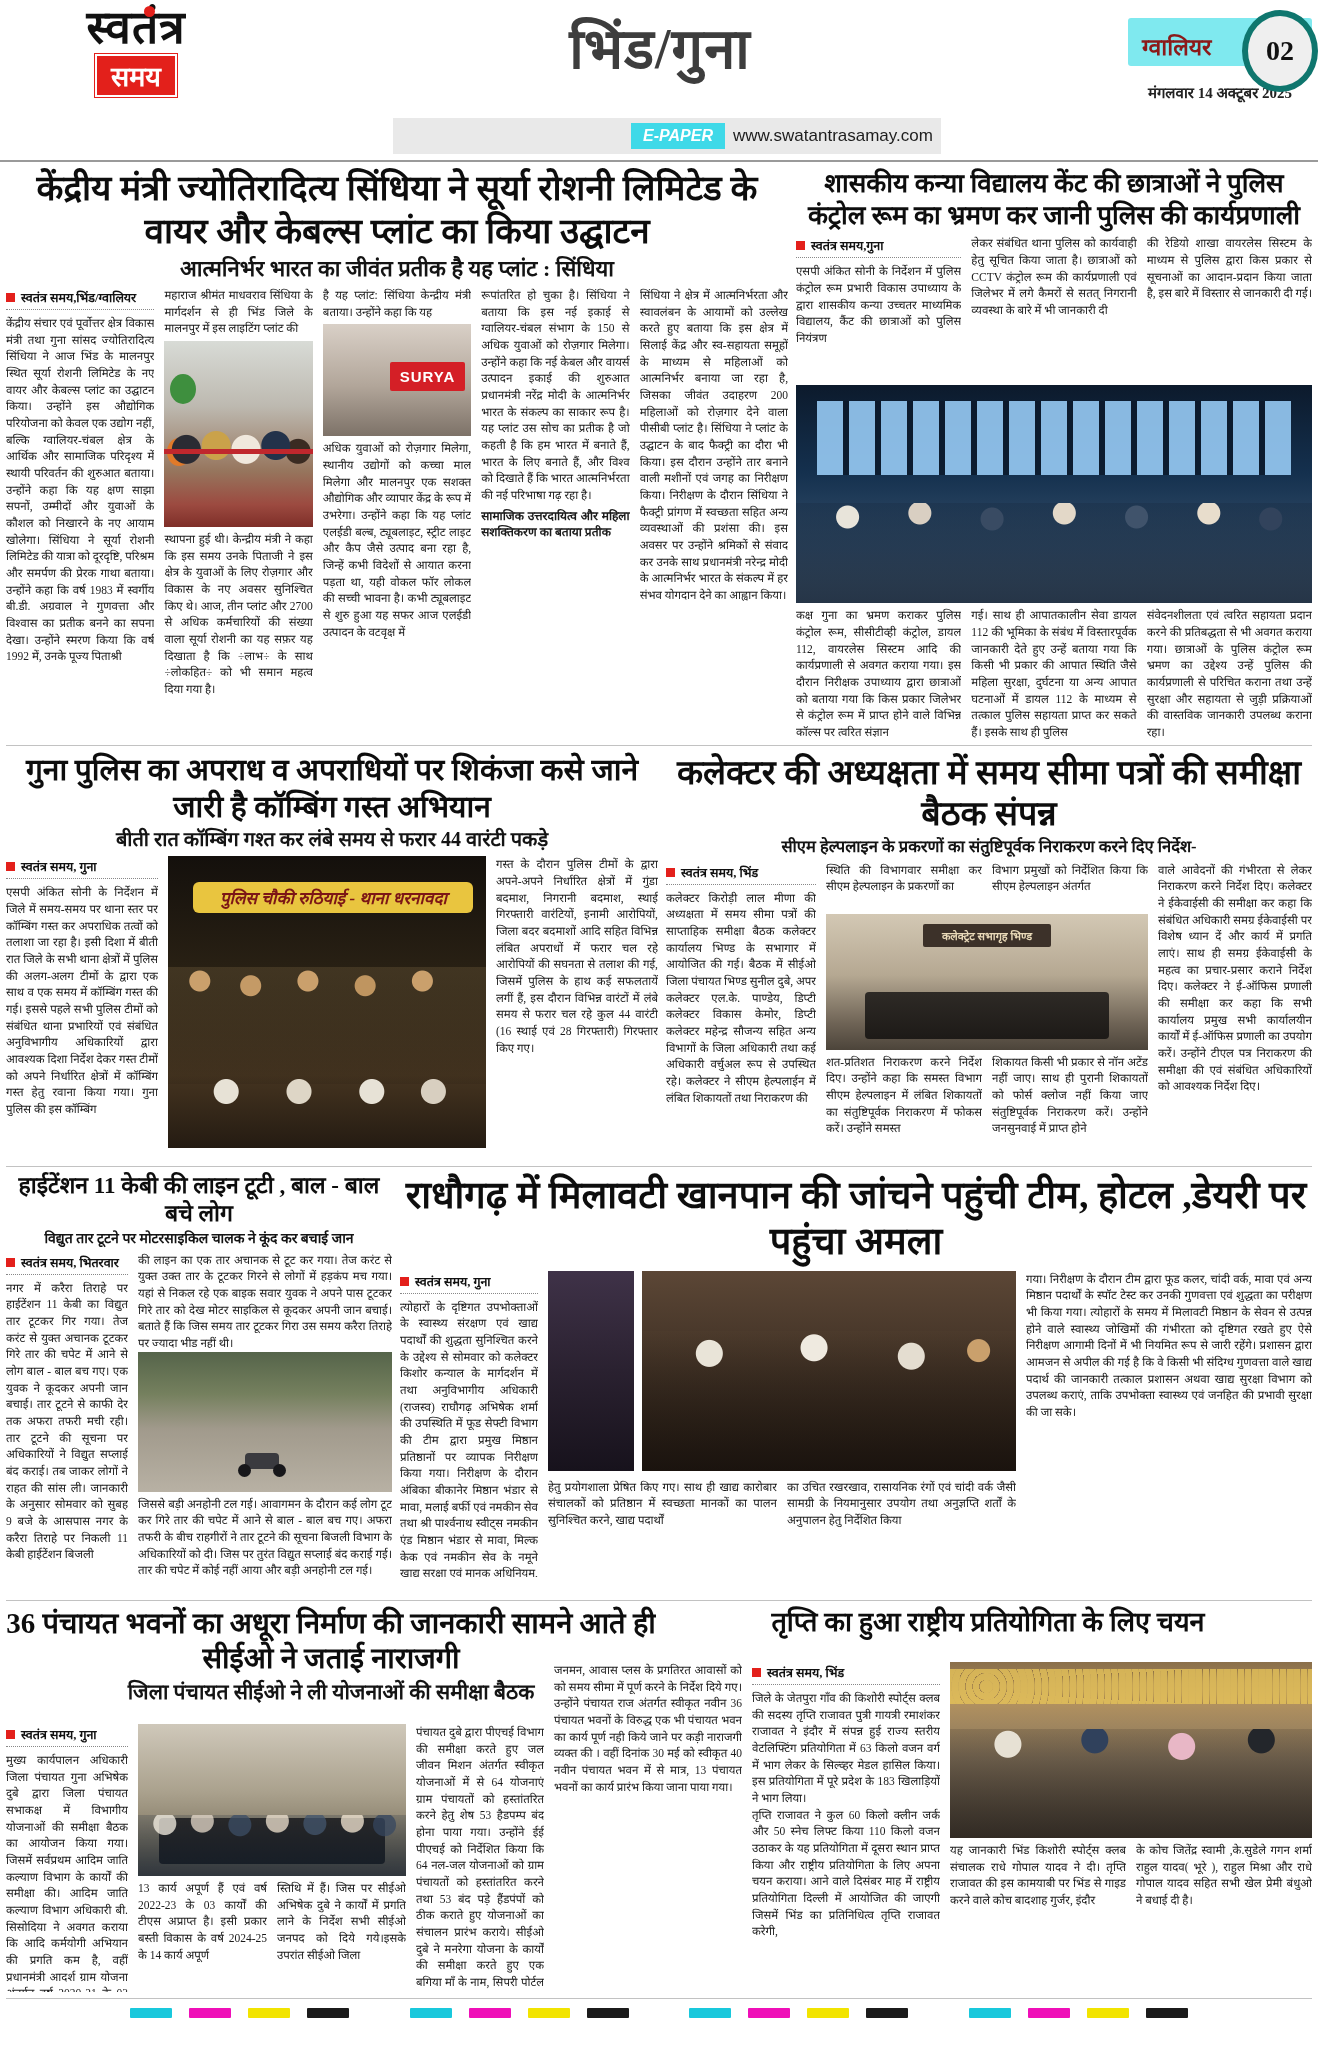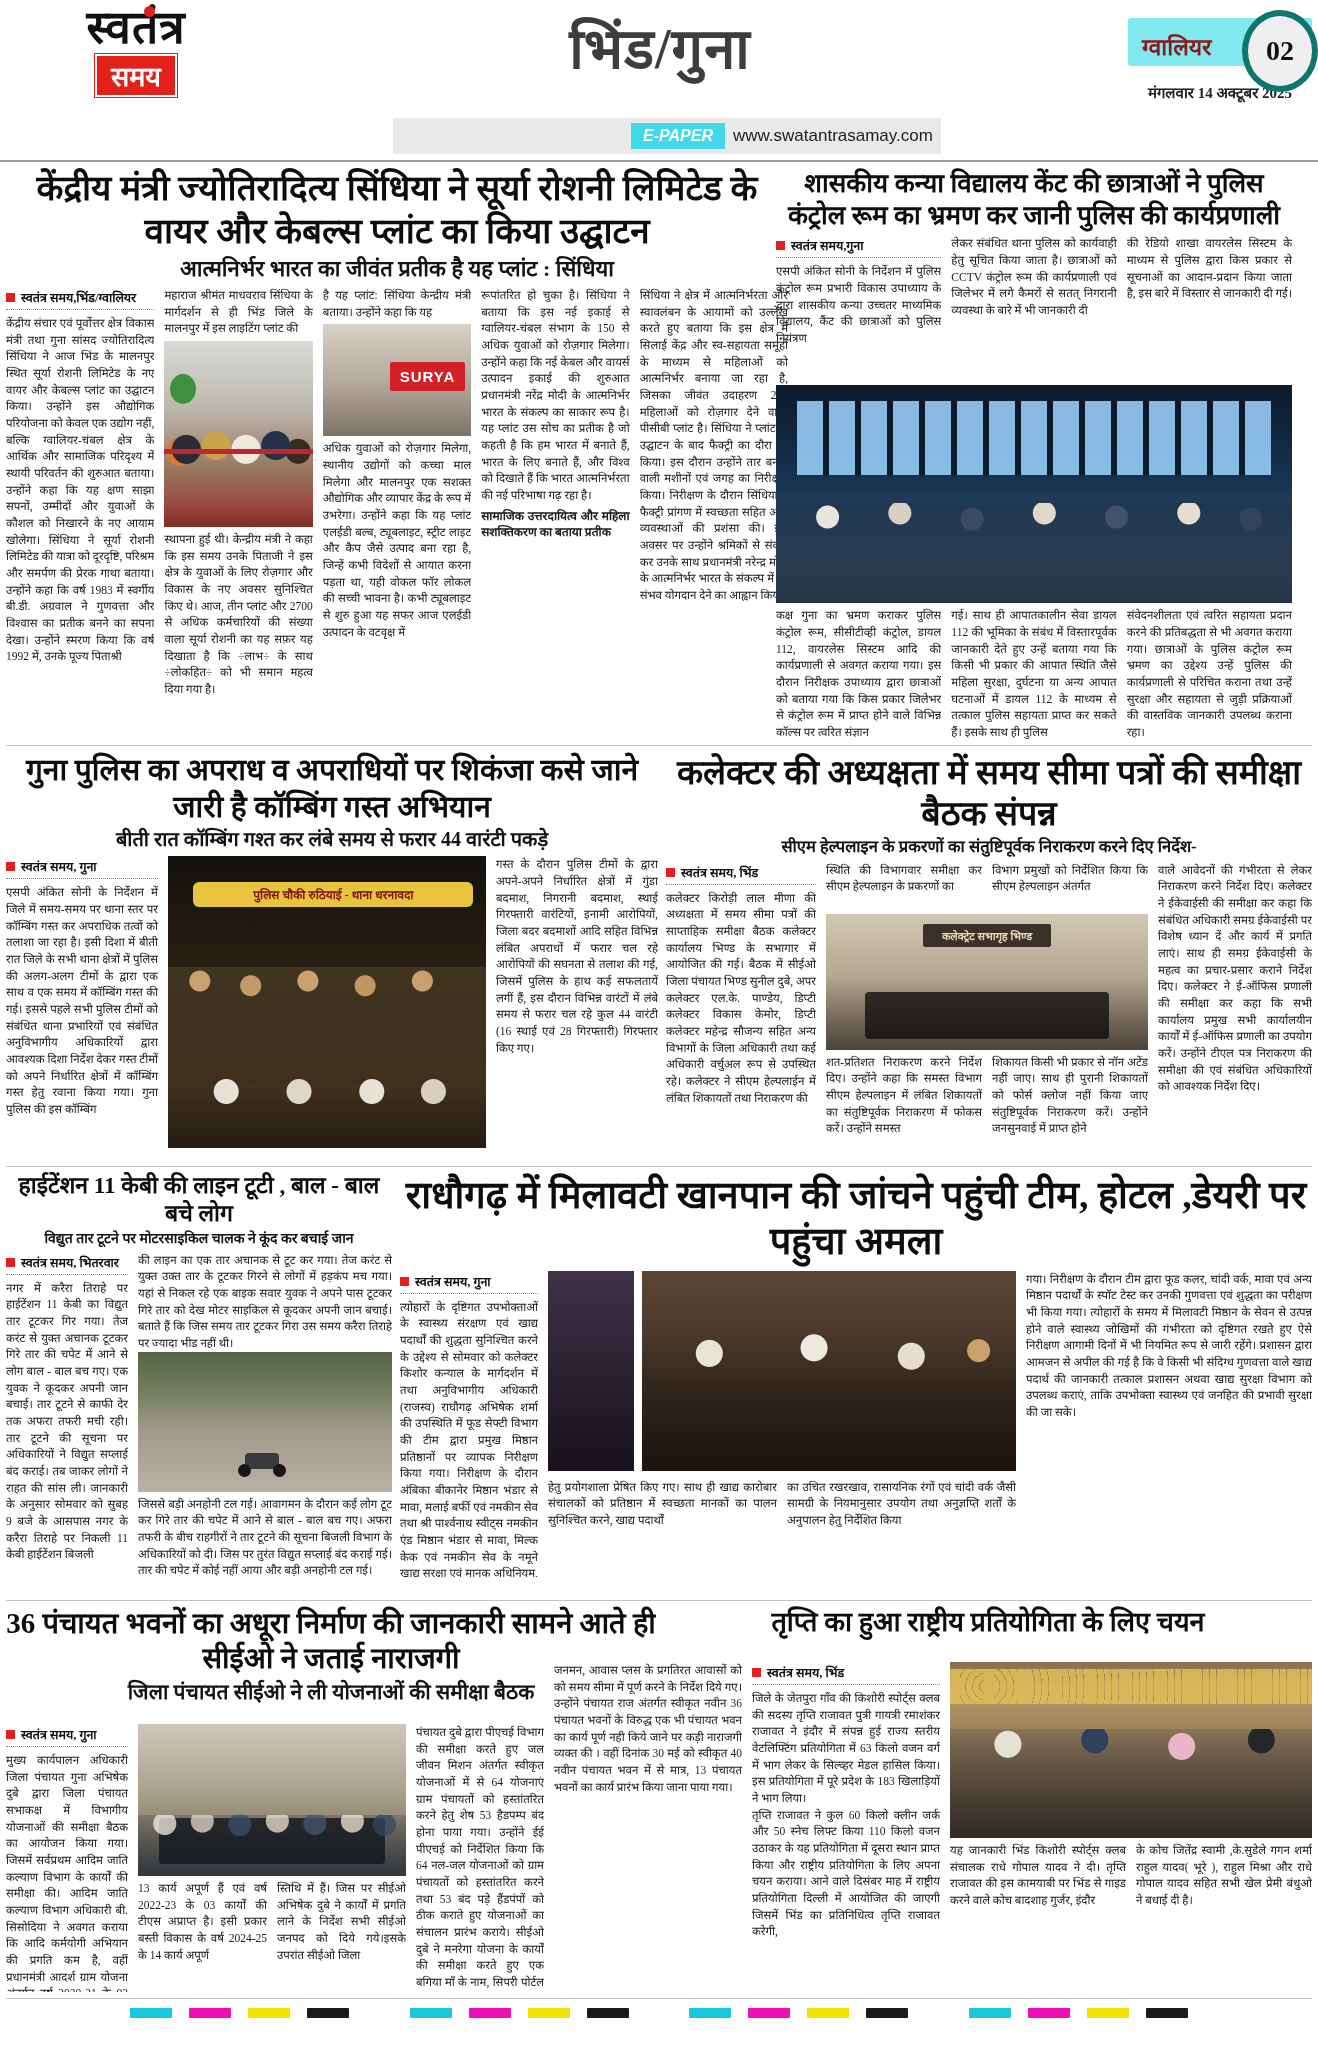--- a/index.html
+++ b/index.html
@@ -50,21 +50,21 @@
   .people-row{position:absolute;left:0;right:0;bottom:0;height:46%;background:
      radial-gradient(circle at 10% 14%, #e8e4da 0 11px, transparent 12px),
      radial-gradient(circle at 24% 10%, #d9cfc2 0 11px, transparent 12px),
      radial-gradient(circle at 38% 16%, #394b63 0 11px, transparent 12px),
      radial-gradient(circle at 52% 10%, #e3d8c8 0 11px, transparent 12px),
      radial-gradient(circle at 66% 14%, #40536b 0 11px, transparent 12px),
      radial-gradient(circle at 80% 10%, #e8ddcc 0 11px, transparent 12px),
      radial-gradient(circle at 92% 16%, #32435c 0 11px, transparent 12px),
      linear-gradient(180deg,rgba(20,35,55,.25),rgba(20,35,55,.75));}
   .ph-chowki{background:linear-gradient(180deg,#14100c 0%,#2c2315 45%,#453категория 0,#453420 75%,#241b12 100%);background:linear-gradient(180deg,#14100c 0%,#2c2315 45%,#453420 75%,#241b12 100%);}
-  .chowki-banner{position:absolute;left:8%;right:4%;top:9%;background:#e9c53f;color:#7c1616;font-size:12px;font-weight:800;text-align:center;padding:4px 2px;border-radius:6px;}
+  .chowki-banner{position:absolute;left:8%;right:4%;top:9%;background:#e9c53f;color:#7c1616;font-size:17px;font-weight:800;text-align:center;padding:4px 2px;border-radius:6px;font-style:italic;}
   .khaki-row{position:absolute;left:0;right:0;top:38%;height:40%;background:
      radial-gradient(circle at 10% 12%, #caa06c 0 10px, transparent 11px),
      radial-gradient(circle at 26% 16%, #c49a66 0 10px, transparent 11px),
      radial-gradient(circle at 44% 12%, #caa06c 0 10px, transparent 11px),
      radial-gradient(circle at 62% 16%, #bf9560 0 10px, transparent 11px),
      radial-gradient(circle at 80% 12%, #caa06c 0 10px, transparent 11px),
      linear-gradient(180deg,rgba(90,74,48,.5),rgba(40,30,18,.2));}
   .seated-row{position:absolute;left:6%;right:6%;bottom:4%;height:22%;background:
      radial-gradient(circle at 14% 30%, #e7e2d6 0 12px, transparent 13px),
      radial-gradient(circle at 40% 30%, #ded6c6 0 12px, transparent 13px),
@@ -161,21 +161,21 @@
       <div class="col">
         <p class="bt" style="margin:0">रूपांतरित हो चुका है। सिंधिया ने बताया कि इस नई इकाई से ग्वालियर-चंबल संभाग के 150 से अधिक युवाओं को रोज़गार मिलेगा। उन्होंने कहा कि नई केबल और वायर्स उत्पादन इकाई की शुरुआत प्रधानमंत्री नरेंद्र मोदी के आत्मनिर्भर भारत के संकल्प का साकार रूप है। यह प्लांट उस सोच का प्रतीक है जो कहती है कि हम भारत में बनाते हैं, भारत के लिए बनाते हैं, और विश्व को दिखाते हैं कि भारत आत्मनिर्भरता की नई परिभाषा गढ़ रहा है।</p>
         <p class="cross" style="margin:4px 0 0 0">सामाजिक उत्तरदायित्व और महिला सशक्तिकरण का बताया प्रतीक</p>
       </div>
       <div class="col">
         <p class="bt" style="margin:0">सिंधिया ने क्षेत्र में आत्मनिर्भरता और स्वावलंबन के आयामों को उल्लेख करते हुए बताया कि इस क्षेत्र में सिलाई केंद्र और स्व-सहायता समूहों के माध्यम से महिलाओं को आत्मनिर्भर बनाया जा रहा है, जिसका जीवंत उदाहरण 200 महिलाओं को रोज़गार देने वाला पीसीबी प्लांट है। सिंधिया ने प्लांट के उद्घाटन के बाद फैक्ट्री का दौरा भी किया। इस दौरान उन्होंने तार बनाने वाली मशीनों एवं जगह का निरीक्षण किया। निरीक्षण के दौरान सिंधिया ने फैक्ट्री प्रांगण में स्वच्छता सहित अन्य व्यवस्थाओं की प्रशंसा की। इस अवसर पर उन्होंने श्रमिकों से संवाद कर उनके साथ प्रधानमंत्री नरेन्द्र मोदी के आत्मनिर्भर भारत के संकल्प में हर संभव योगदान देने का आह्वान किया।</p>
       </div>
     </div>
   </article>
 
-  <article class="art" style="left:776px;top:168px;width:516px;height:572px;">
+  <article class="art" style="left:796px;top:168px;width:516px;height:572px;">
     <h1 class="hl" style="font-size:26px;">शासकीय कन्या विद्यालय केंट की छात्राओं ने पुलिस कंट्रोल रूम का भ्रमण कर जानी पुलिस की कार्यप्रणाली</h1>
     <div class="cols" style="height:146px;margin-top:4px;">
       <div class="col">
         <div class="byline">
             <span class="bullet"></span>
             <span>स्वतंत्र समय,गुना</span>
           </div>
         <p class="bt" style="margin:0">एसपी अंकित सोनी के निर्देशन में पुलिस कंट्रोल रूम प्रभारी विकास उपाध्याय के द्वारा शासकीय कन्या उच्चतर माध्यमिक विद्यालय, कैंट की छात्राओं को पुलिस नियंत्रण</p>
       </div>
       <div class="col">

